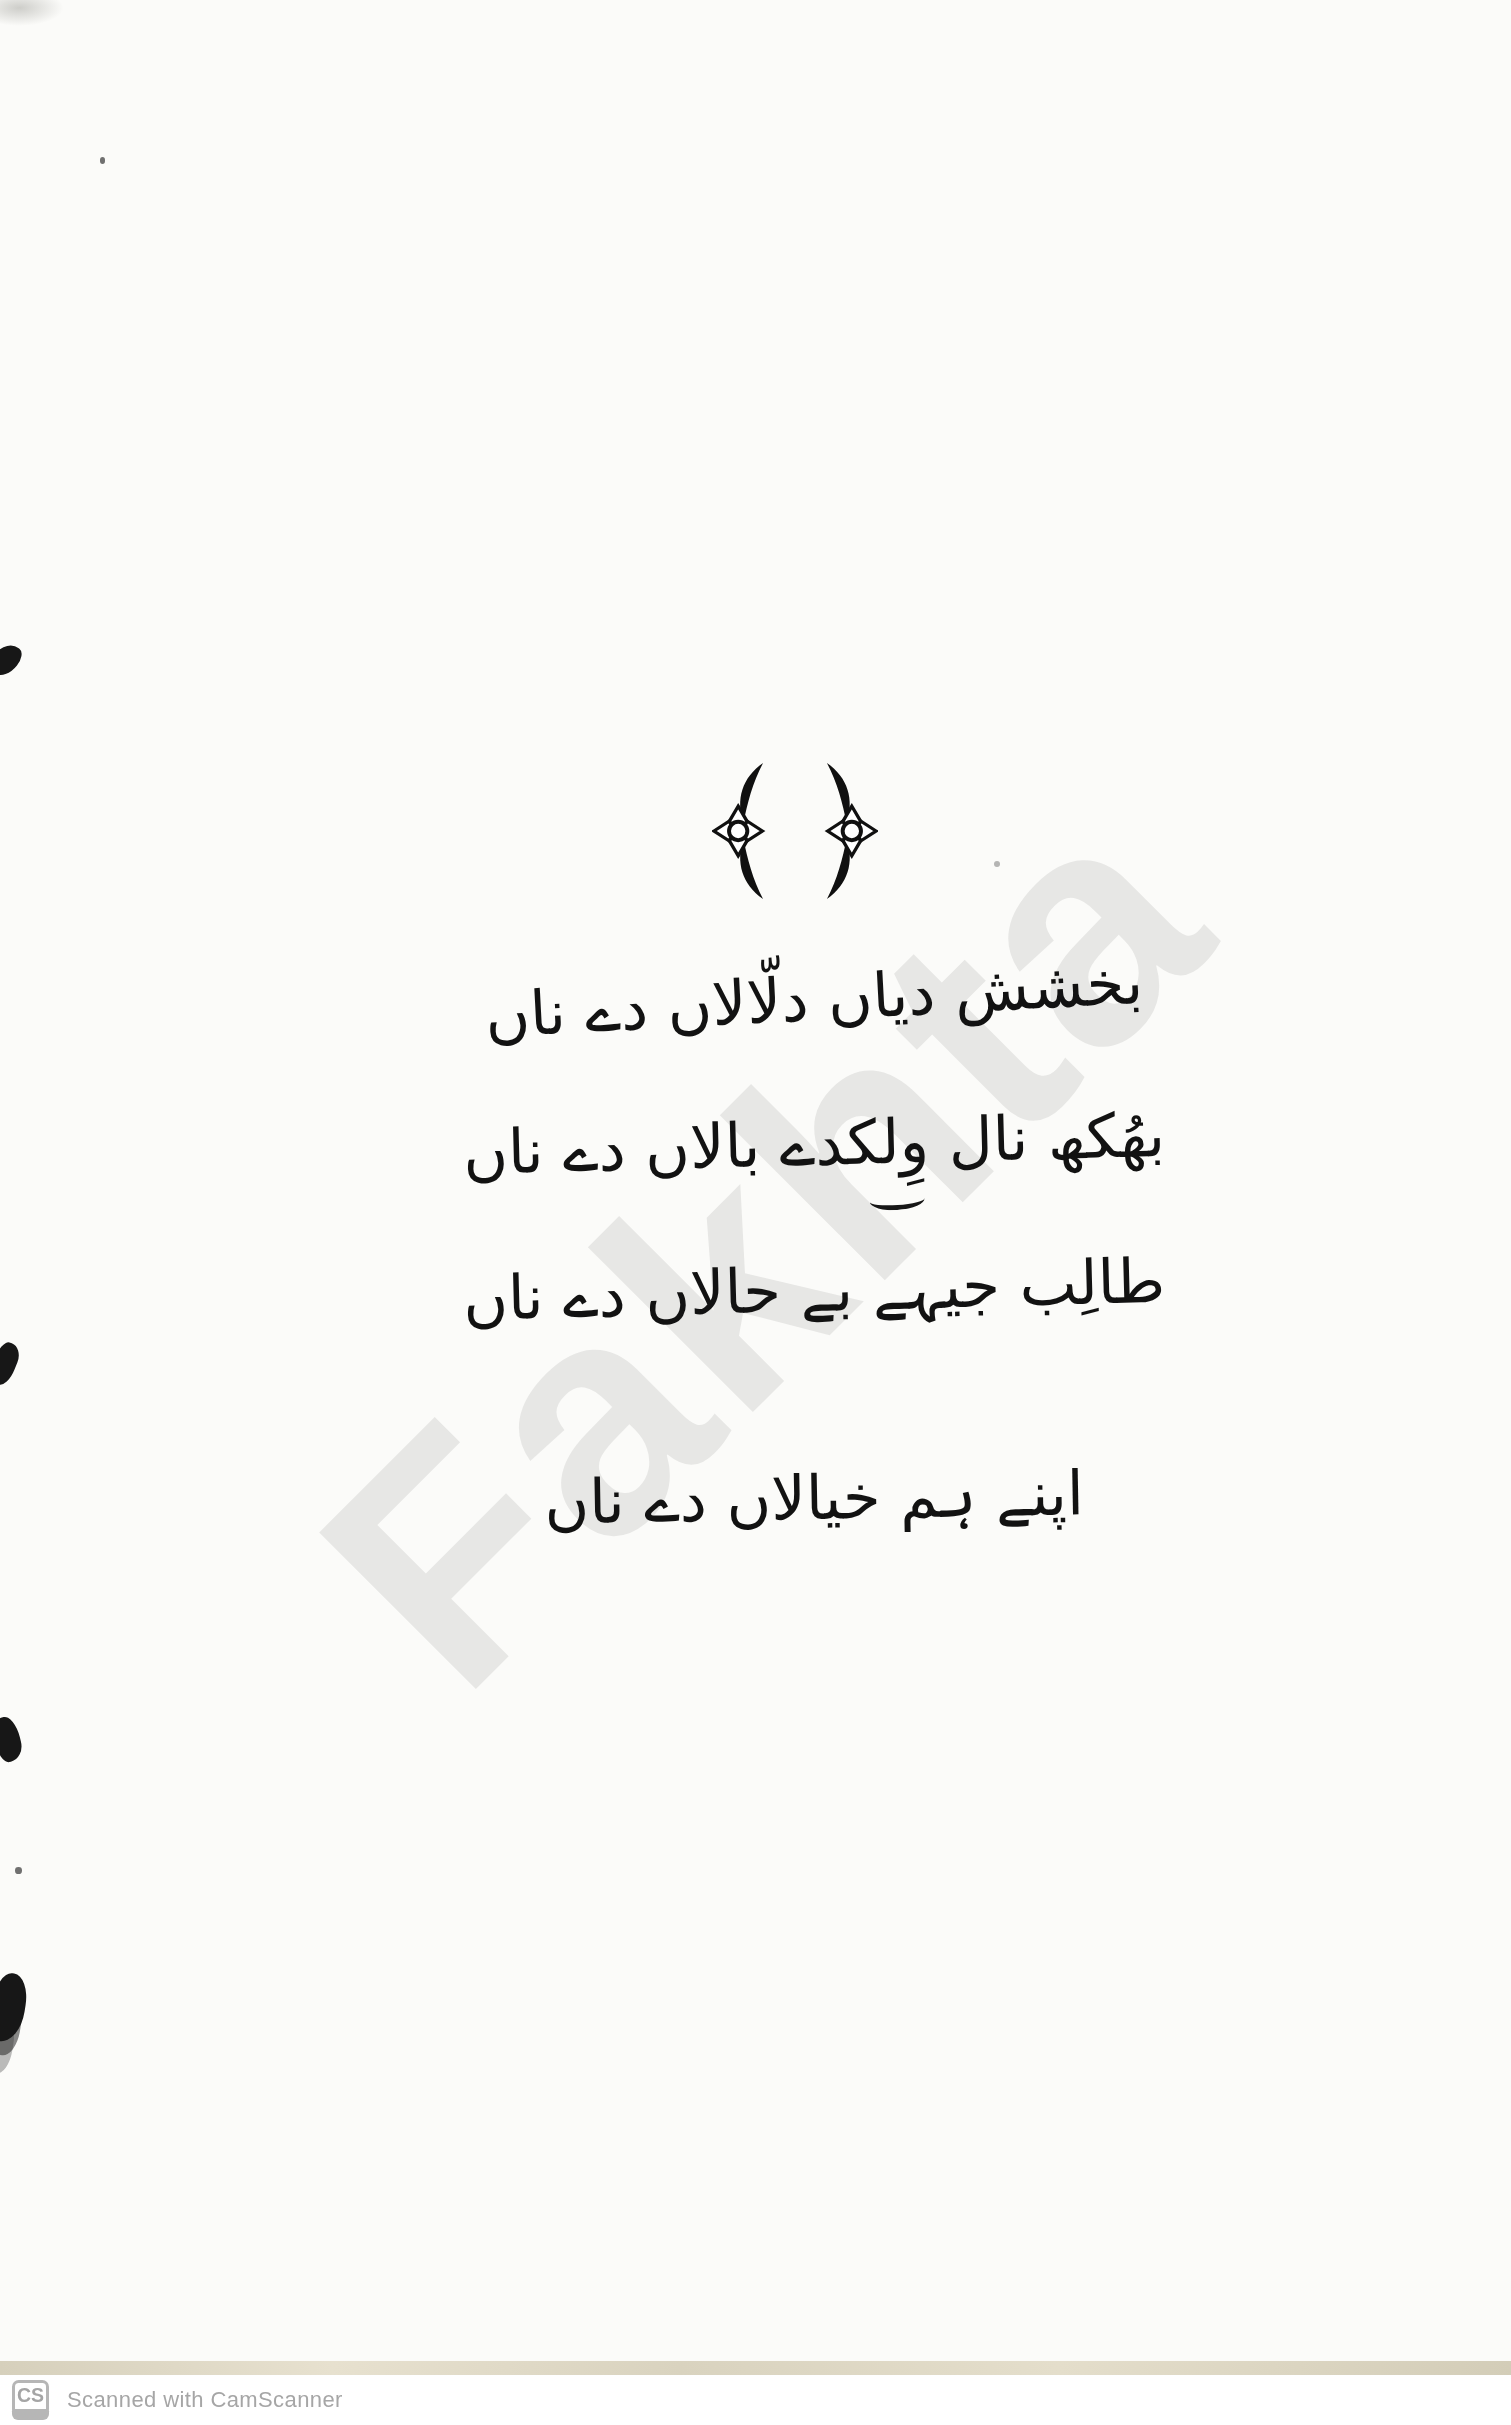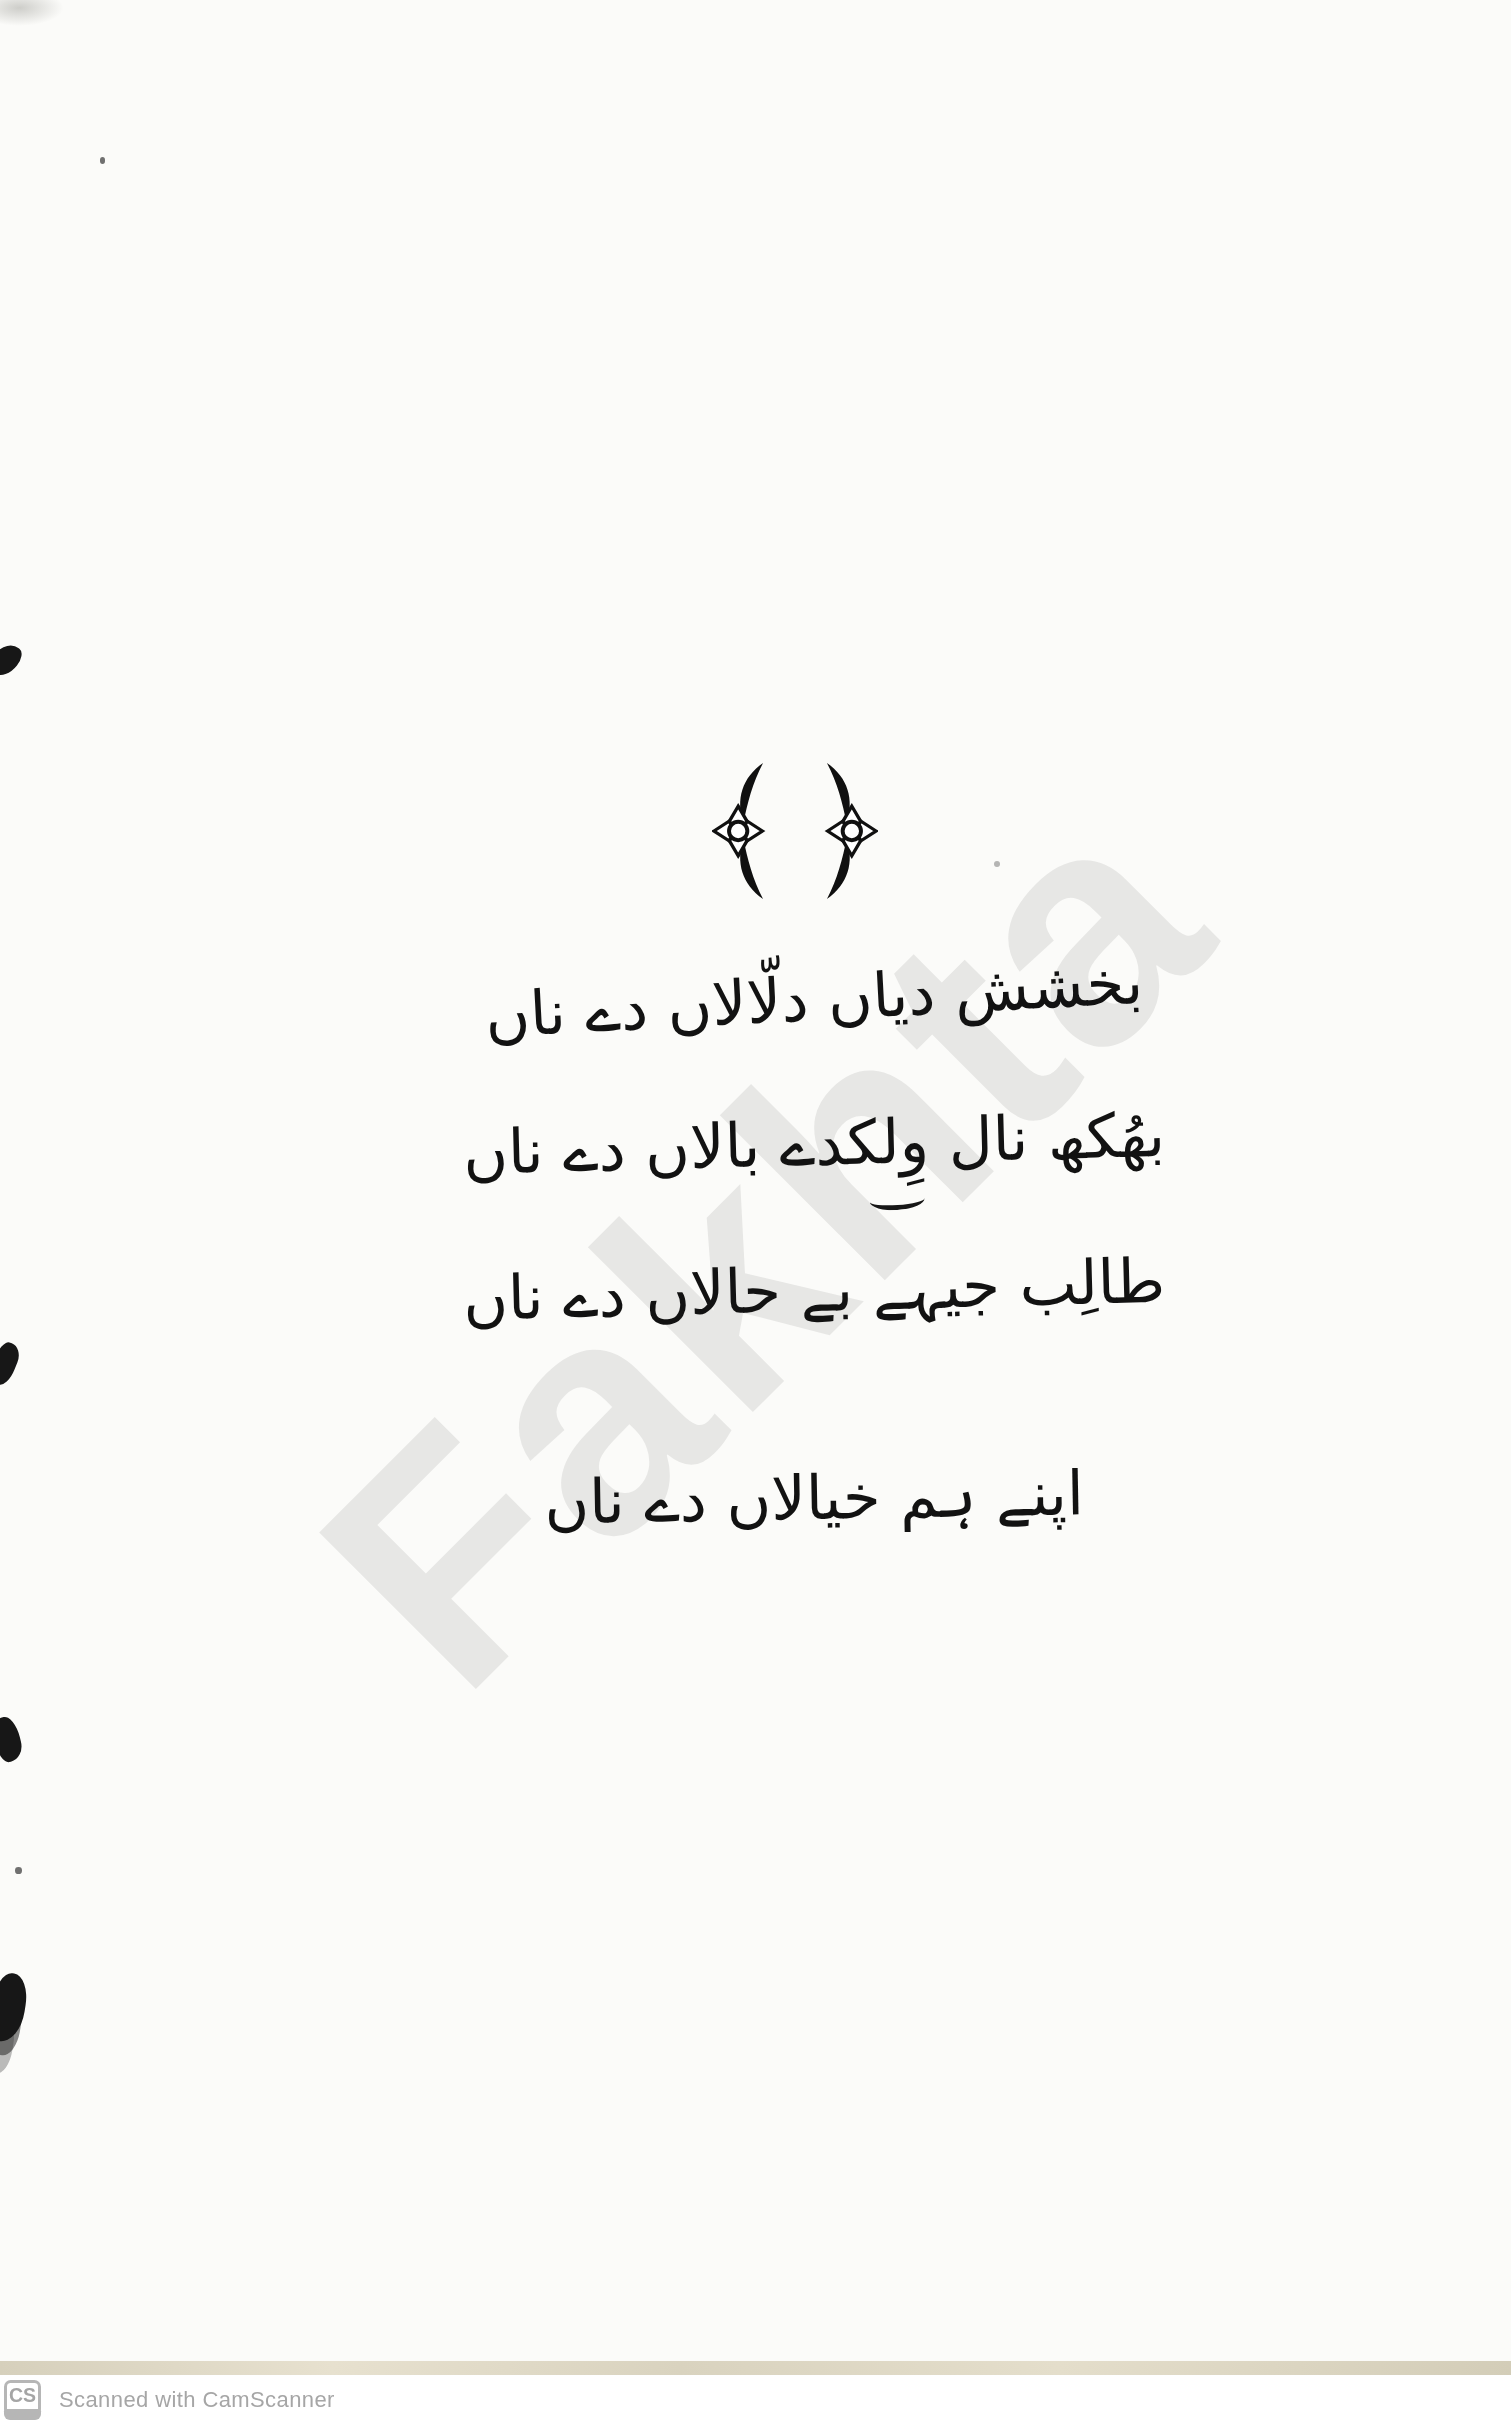--- a/index.html
+++ b/index.html
@@ -67,21 +67,21 @@
 
   
   .scan-edge {
     position:absolute; left:0; top:2361px; width:1512px; height:14.2px; z-index:5;
     background:linear-gradient(90deg,#d6d0bc,#e7e1cf 22%,#d9d3bf 45%,#e4decb 70%,#d3cdb8 100%);
   }
 
   
   .footer-bar {
     position:absolute; left:0; top:2375px; width:1512px; height:50px; z-index:5;
-    background:#ffffff; display:flex; align-items:center; gap:18px; padding-left:4px;
+    background:#ffffff; display:flex; align-items:center; gap:18px; padding-left:12px;
   }
   .cs-logo { position:relative; width:37px; height:40px; flex:0 0 auto; }
   .cs-logo .cs-top {
     width:37px; height:31.5px; border:3.7px solid #b6b6b6; border-radius:6.7px 6.7px 3px 3px;
     display:flex; align-items:center; justify-content:center;
     font-weight:bold; font-size:19.5px; color:#a5a5a5; letter-spacing:0;
     font-family:"Liberation Sans", sans-serif;
   }
   .cs-logo .cs-bottom {
     position:absolute; left:0; bottom:0; width:37px; height:11.2px;

